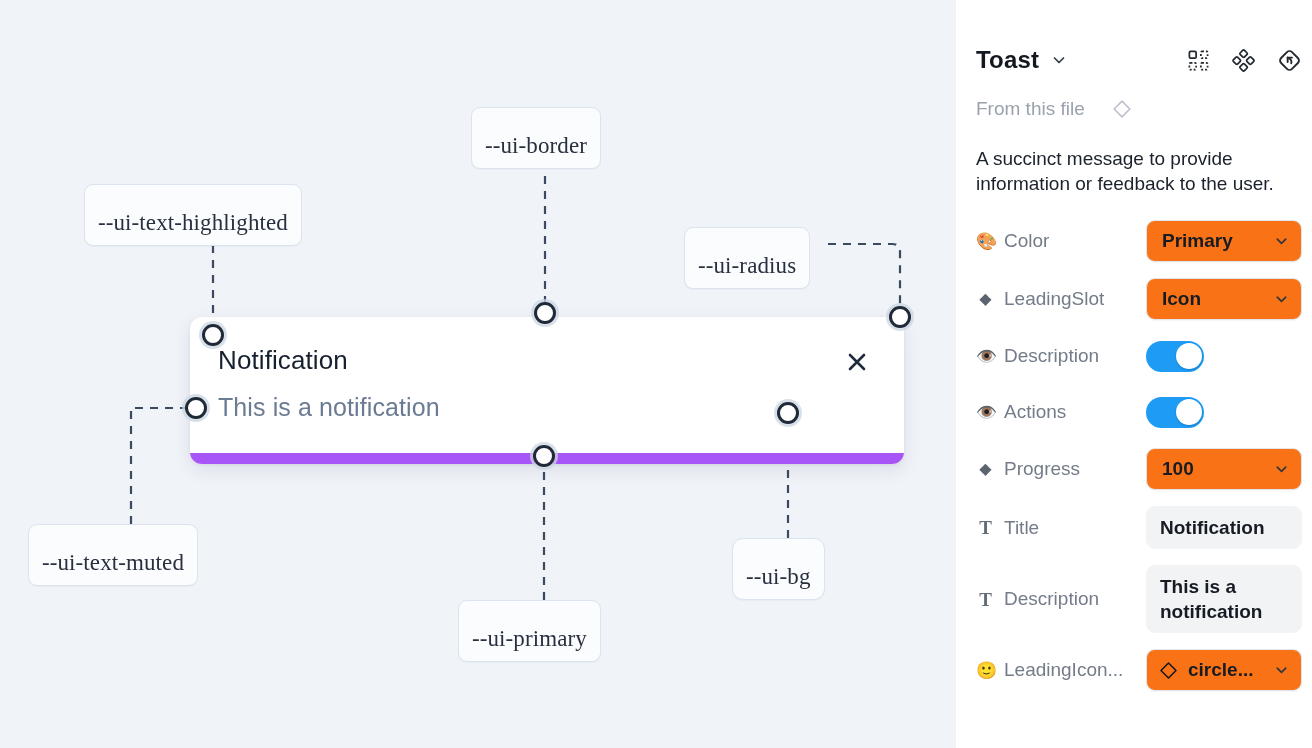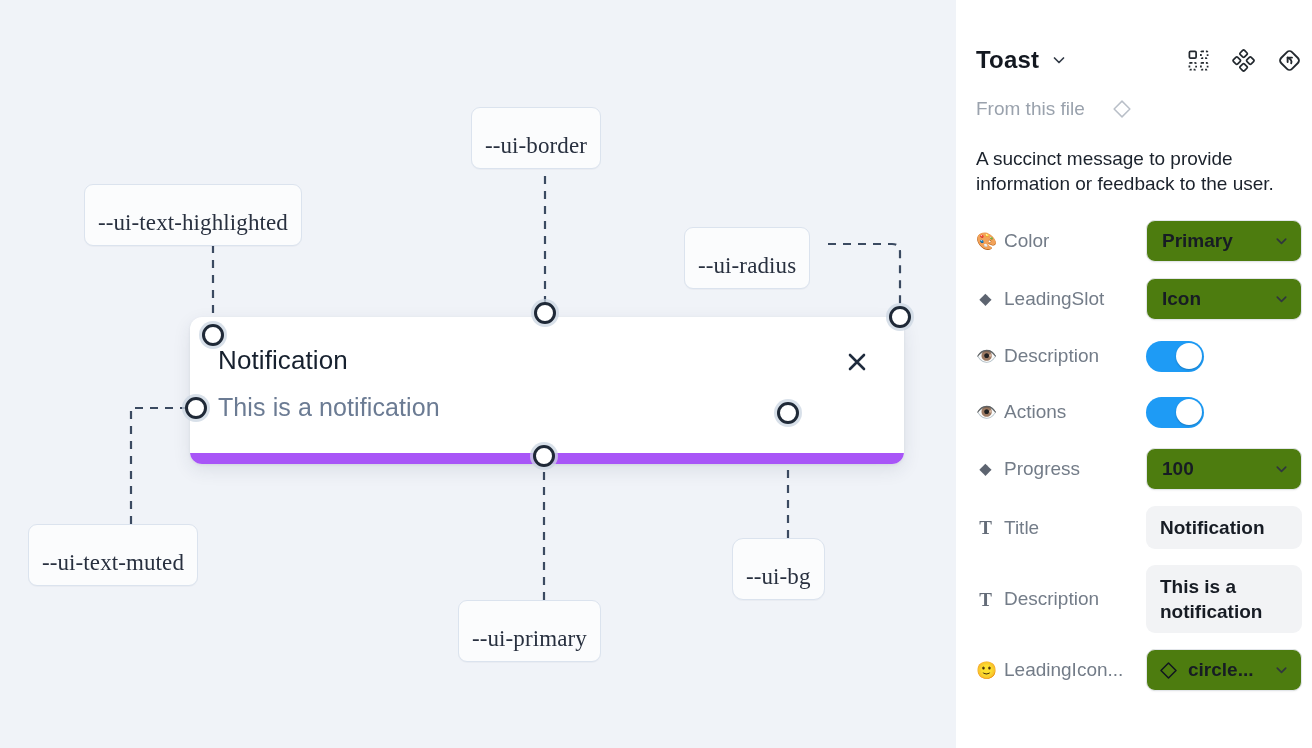--- a/index.html
+++ b/index.html
@@ -121,21 +121,21 @@
     overflow: hidden; white-space: nowrap;
   }
   .pico { font-size: 17px; line-height: 1; display: inline-block; width: 19px; text-align: center; }
   .pico-diamond { color: #5d6470; font-size: 16px; }
   .pico-t { font-family: "Liberation Serif", serif; font-weight: bold; font-size: 19px; color: #646c78; }
   .prop-ctl { flex: 1 1 auto; display: flex; justify-content: flex-start; }
 
   .select {
     position: relative;
     width: 156px; min-height: 42px;
-    background: #4d7c0f;
+    background: #f97316;
     border: 1px solid #e3e6ea;
     border-radius: 9px;
     display: flex; align-items: center;
     padding: 0 30px 0 15px;
     font-size: 19px; font-weight: bold; color: #171c24;
     box-shadow: 0 1px 1.5px rgba(16,24,40,.045);
   }
   .select .sel-caret {
     position: absolute; right: 12px; top: 50%; transform: translateY(-50%);
     color: #30363e; display: flex;

